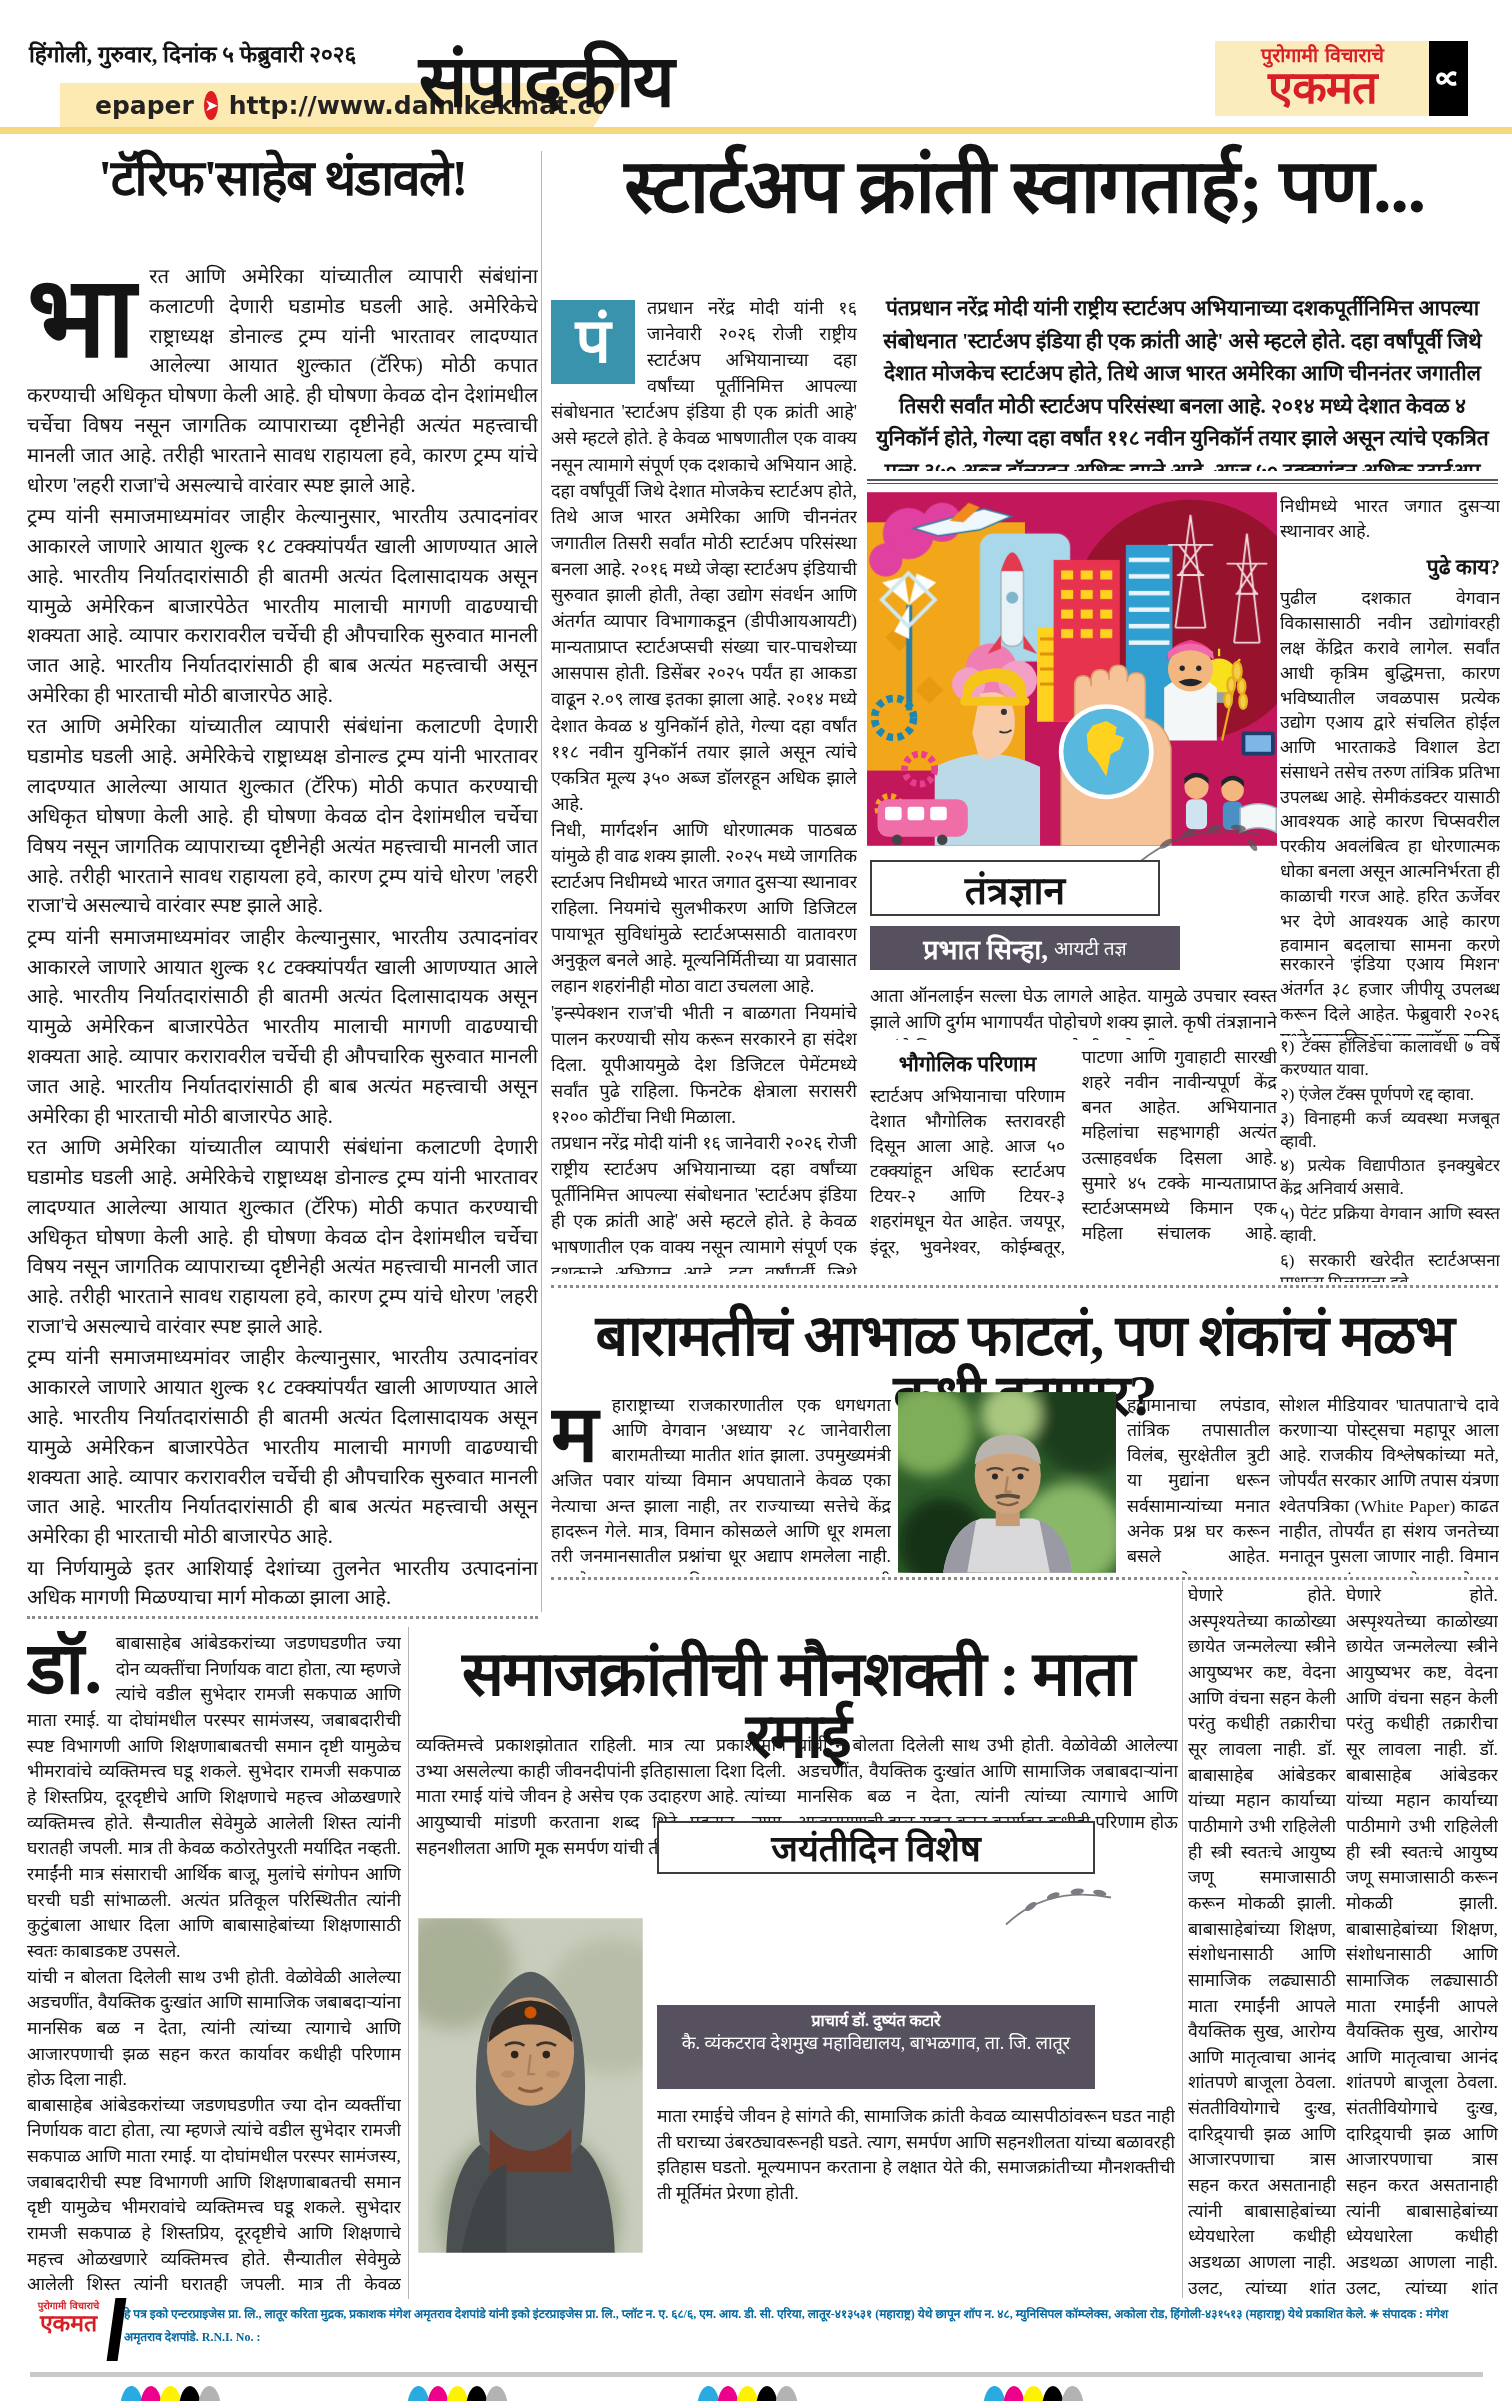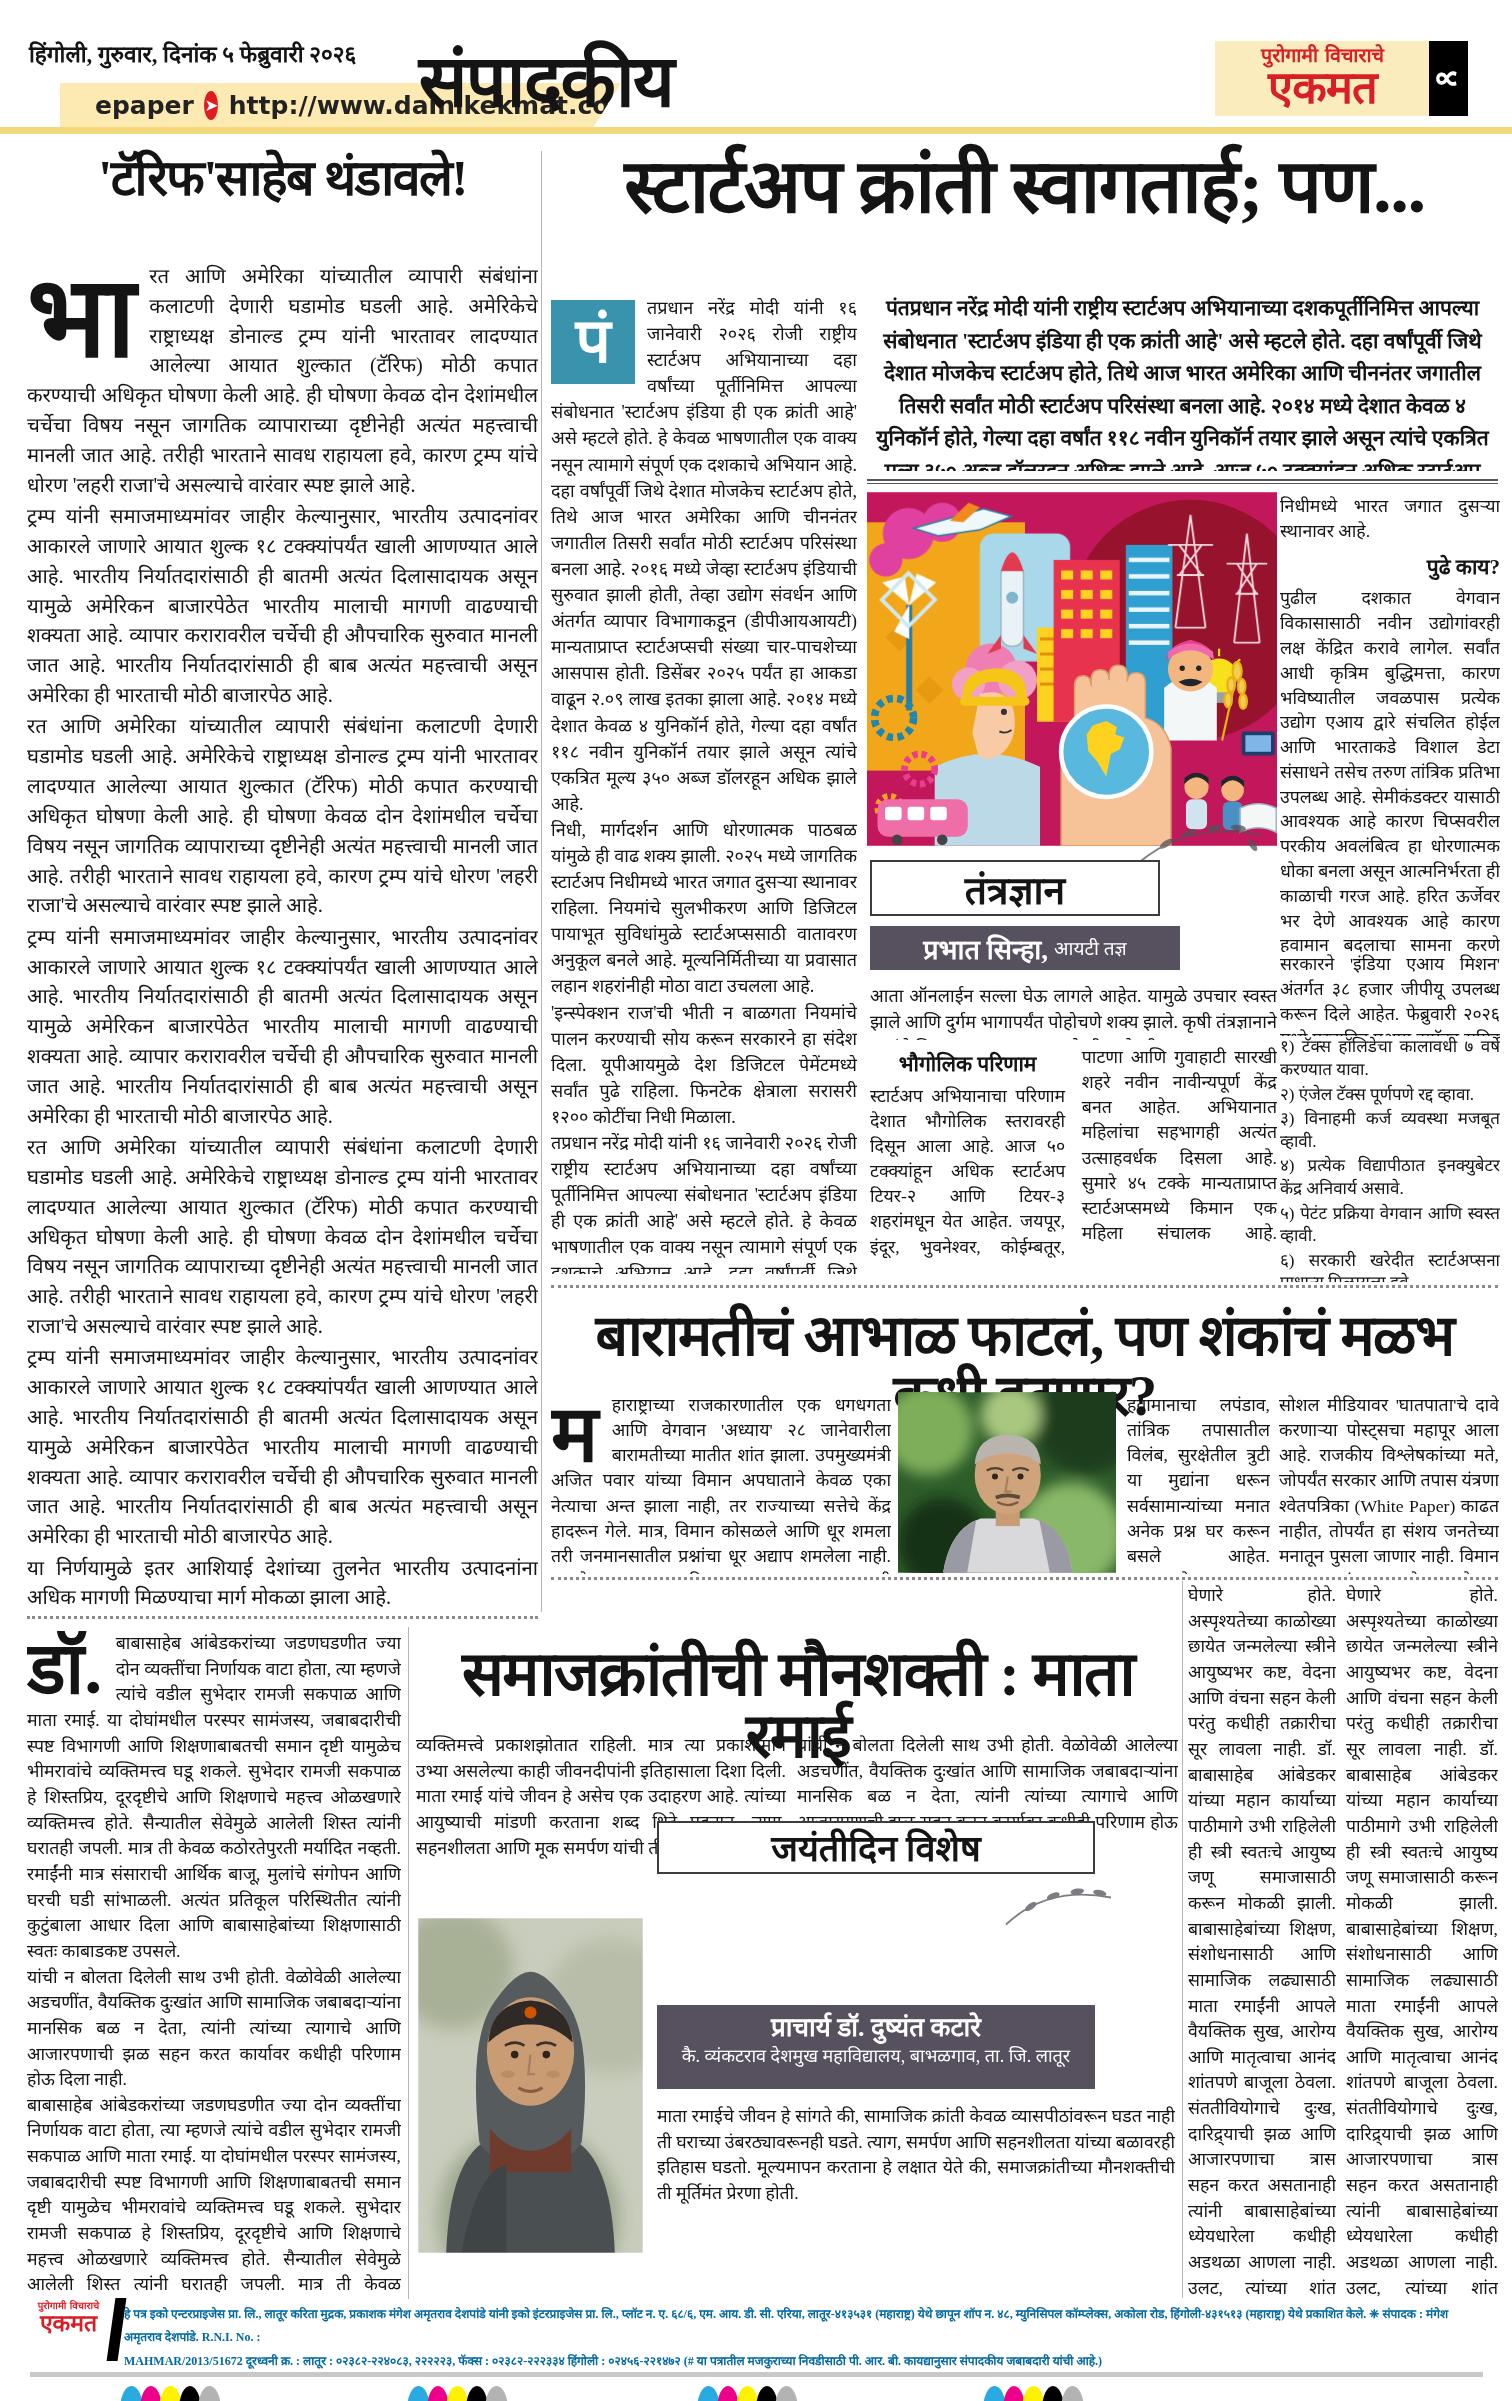--- a/index.html
+++ b/index.html
@@ -81,21 +81,21 @@
 .r-col{font-size:17.7px;line-height:1.45;overflow:hidden}
 .r-left{left:27px;top:1631px;width:374px;height:667px}
 .dc4{font-size:72px}
 .r-head{left:416px;top:1643px;width:764px;font-size:62px;font-weight:800;letter-spacing:-1.5px;text-align:center;line-height:1.0}
 .r-cA{left:416px;top:1733px;width:370px;height:179px}
 .r-cB{left:797px;top:1733px;width:381px;height:179px}
 .r-portrait{left:416px;top:1916px;width:229px;height:339px;overflow:hidden}
 .j-box{left:657px;top:1821px;width:438px;height:53px;border:2.3px solid #3c3c3c;background:#fff;
   display:flex;align-items:flex-end;justify-content:center;font-size:36px;font-weight:800}
 .j-bar{left:657px;top:2005px;width:438px;height:84px;background:#57505f;color:#fff;text-align:center;padding-top:6px}
-.j-bar .an{font-size:26px;font-weight:700;line-height:1.3}
+.j-bar .an{font-size:16px;font-weight:700;line-height:1.3}
 .j-bar .af{font-size:18px;line-height:1.3}
 .r-cE{left:657px;top:2104px;width:518px;height:194px}
 .r-cC{left:1188px;top:1583px;width:148px;height:715px}
 .r-cD{left:1346px;top:1583px;width:152px;height:715px}
 
 
 .f-logo{left:27px;top:2301px;width:83px;text-align:center}
 .f-logo .tg{color:#d81f26;font-size:9.8px;font-weight:800;line-height:1.1}
 .f-logo .nm{color:#d81f26;font-size:23px;font-weight:800;line-height:1}
 .f-wedge{left:111px;top:2298px;width:10.5px;height:63px;background:#000;transform:skewX(-8deg)}
@@ -500,24 +500,20 @@
   <div class="abs f-logo">
     <div class="tg">पुरोगामी विचाराचे</div>
     <div class="nm">एकमत</div>
   </div>
   <div class="abs f-wedge"></div>
   <div class="abs f-text serif">
     <div>
       <span>हे पत्र इको एन्टरप्राइजेस प्रा. लि., लातूर करिता मुद्रक, प्रकाशक मंगेश अमृतराव देशपांडे यांनी इको इंटरप्राइजेस प्रा. लि., प्लॉट न. ए. ६८/६, एम. आय. डी. सी. एरिया, लातूर-४१३५३१ (महाराष्ट्र) येथे छापून शॉप न. ४८, म्युनिसिपल कॉम्प्लेक्स, अकोला रोड, हिंगोली-४३१५१३ (महाराष्ट्र) येथे प्रकाशित केले. ❈ संपादक : मंगेश अमृतराव देशपांडे.</span>
       <span class="b">R.N.I. No. :</span>
     </div>
-    <div>
-      <span class="b">MAHMAR/2013/51672</span>
-      <span>दूरध्वनी क्र. : लातूर : ०२३८२-२२४०८३, २२२२२३, फॅक्स : ०२३८२-२२२३३४  हिंगोली : ०२४५६-२२१४७२ (# या पत्रातील मजकुराच्या निवडीसाठी पी. आर. बी. कायद्यानुसार संपादकीय जबाबदारी यांची आहे.)</span>
-    </div>
   </div>
   <div class="abs f-rule"></div>
 
   <div class="cmyk" style="left:120px">
       <i style="background:#29abe2"></i>
       <i style="background:#ec008c"></i>
       <i style="background:#fff200"></i>
       <i style="background:#000"></i>
       <i style="background:#b3b3b3"></i>
     </div>

